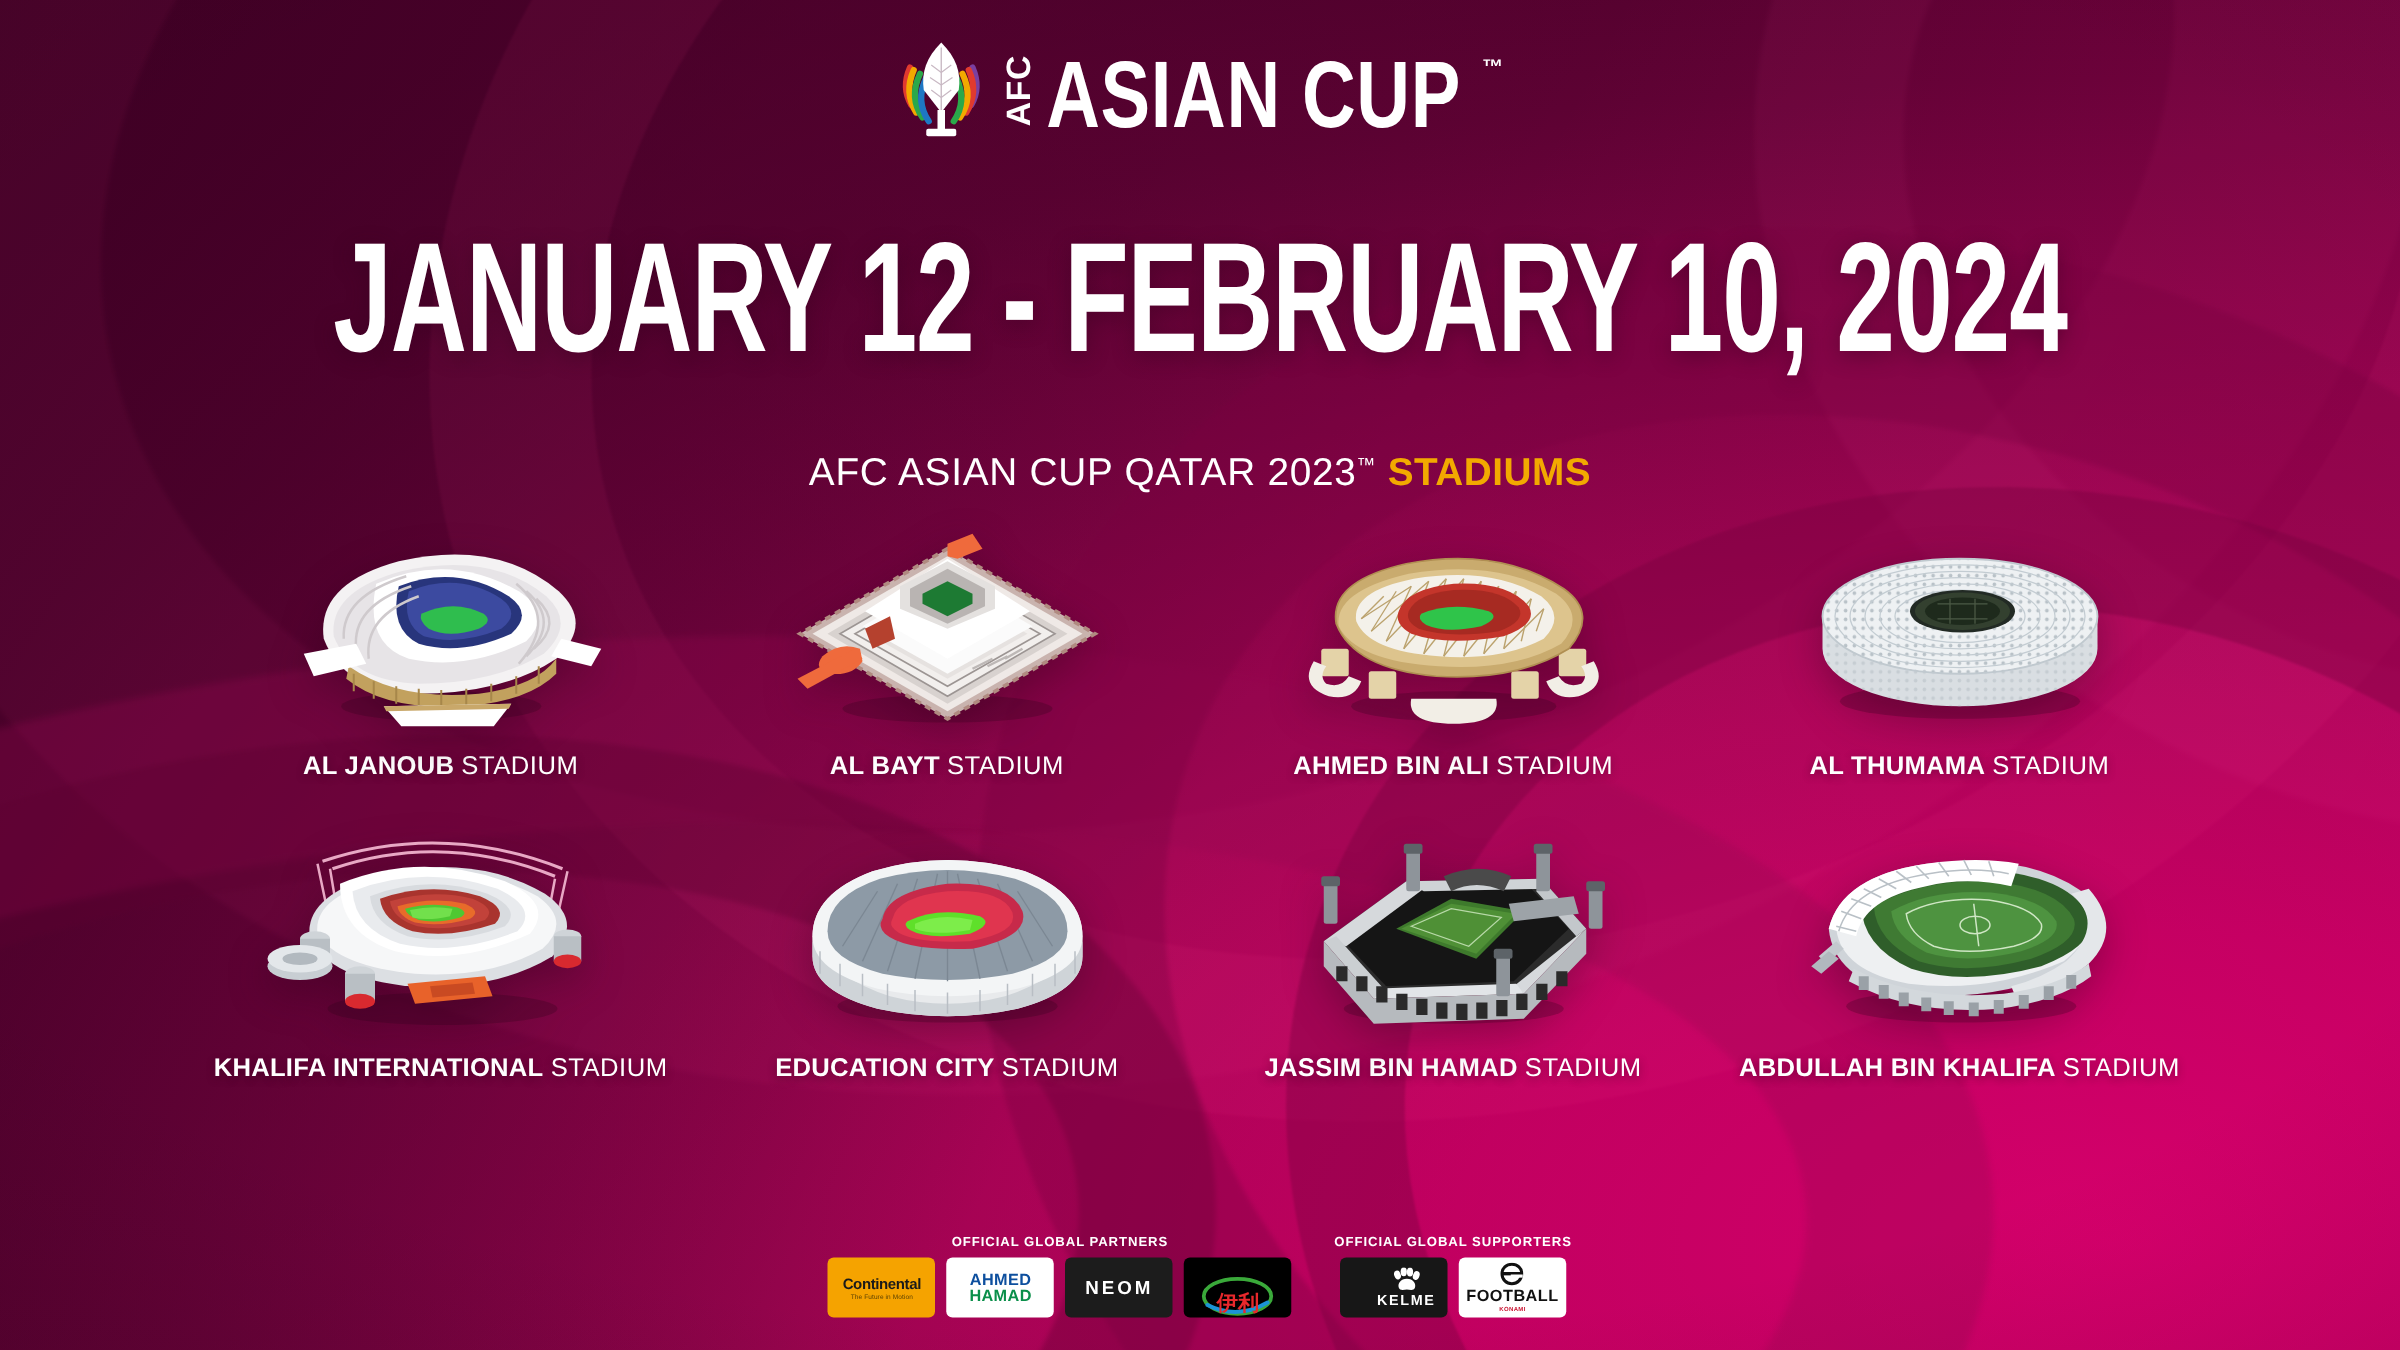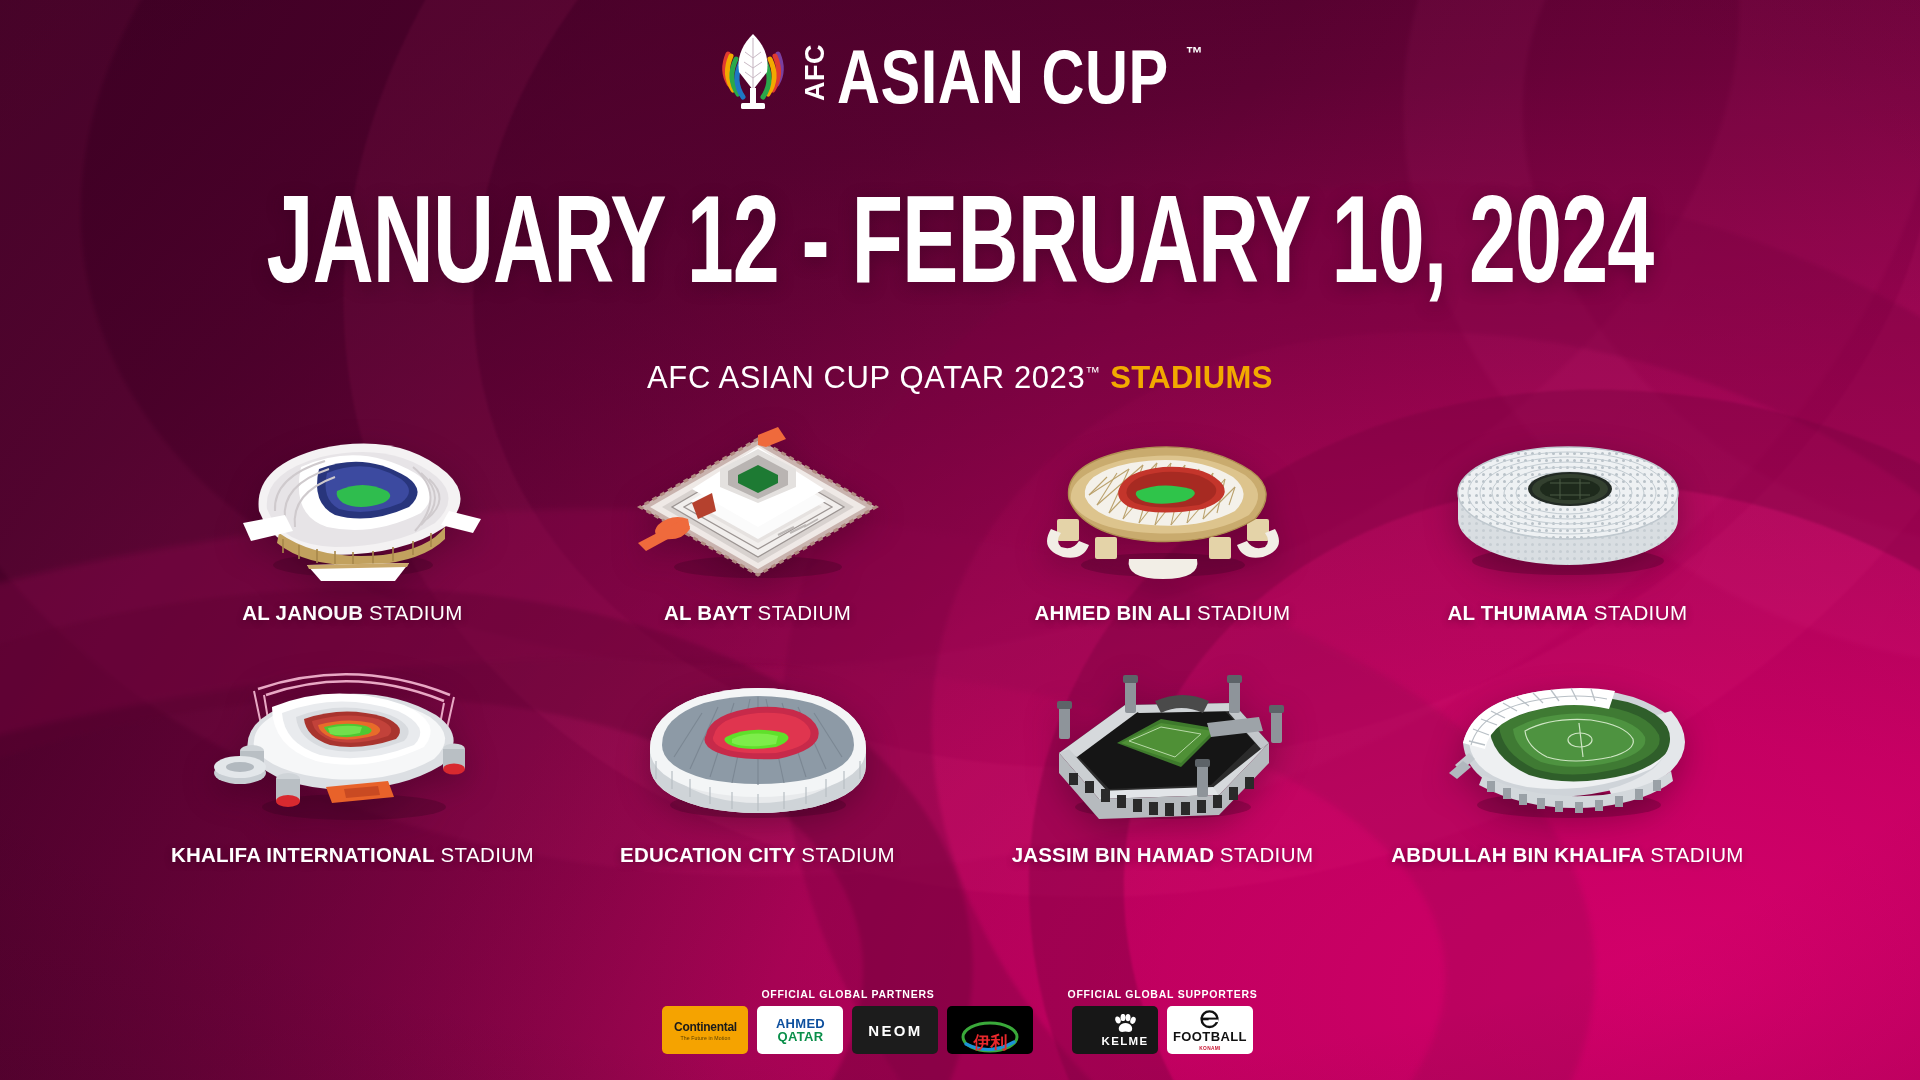--- a/index.html
+++ b/index.html
@@ -518,21 +518,21 @@
       <div class="sgroup-title">OFFICIAL GLOBAL PARTNERS</div>
       <div class="slogos">
 
         <div class="slogo l-continental">
           <div class="ct">Continental</div>
           <div class="cs">The Future in Motion</div>
         </div>
 
         <div class="slogo l-credit">
           <div class="c1">AHMED</div>
-          <div class="c2">QATAR</div>
+          <div class="c2">HAMAD</div>
         </div>
 
         <div class="slogo l-neom">
           <div class="nt">NEOM</div>
         </div>
 
         <div class="slogo l-yili">
           <svg width="60" height="34" viewBox="0 0 60 34">
             <ellipse cx="30" cy="17" rx="27" ry="14" fill="none" stroke="#3aa93a" stroke-width="3"></ellipse>
             <path d="M6 24 Q30 36 54 22" fill="none" stroke="#1b93d6" stroke-width="3.2" stroke-linecap="round"></path>

